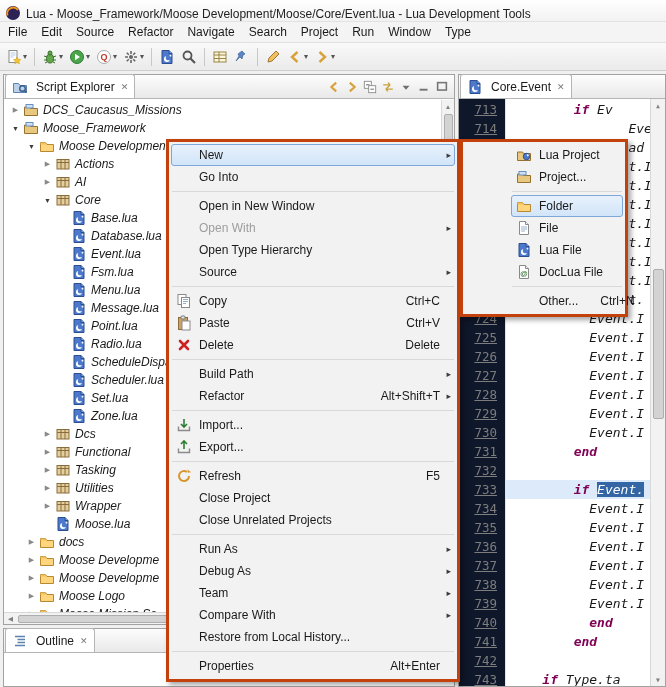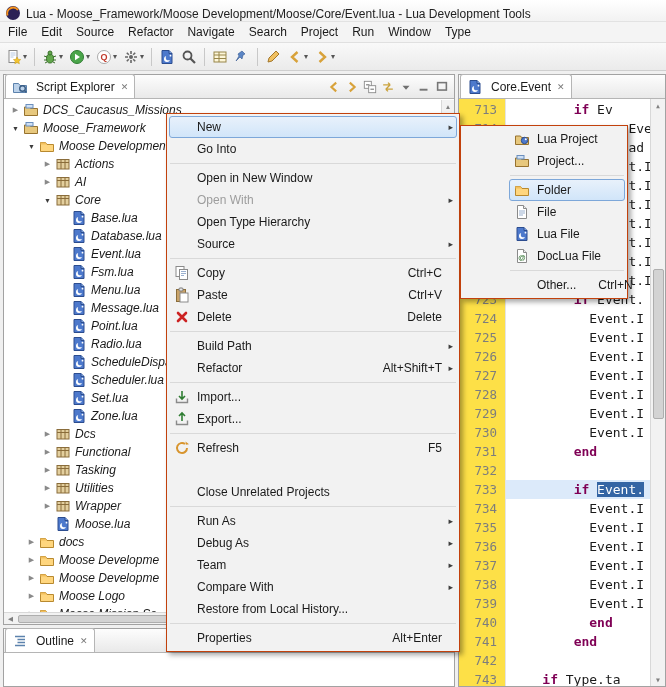--- a/index.html
+++ b/index.html
@@ -36,31 +36,31 @@
   .sarrow{height:13px;display:flex;align-items:center;justify-content:center;font-size:6.5px;color:#808080;}
   .sarrow.bottom{position:absolute;bottom:0;left:0;right:0;}
   .vthumb{position:absolute;left:1.5px;right:1.5px;background:#d3d3d3;border:1px solid #aeaeae;border-radius:2px;}
   .hscroll{position:absolute;left:0;right:13px;bottom:0;height:12px;background:#f2f2f2;border-top:1px solid #d8d8d8;z-index:5;}
   .hscroll .sarrow{position:absolute;top:0;bottom:0;height:auto;width:13px;}
   .hscroll .sarrow.left{left:0;}
   .hscroll .sarrow.right{right:0;}
   .hthumb{position:absolute;left:14px;top:1.5px;bottom:1.5px;width:42%;background:#d3d3d3;border:1px solid #aeaeae;border-radius:2px;}
   .outline-body{flex:1;background:#fff;}
   .editor-body{flex:1;display:flex;min-height:0;font-family:"DejaVu Sans Mono","Liberation Mono",monospace;}
-  .gutter{width:47px;flex:none;text-align:right;padding:1px 8px 0 0;color:#7d7d7d;font-size:12.5px;background:#fde047;border-right:1px solid #e4e4e4;}
+  .gutter{width:47px;flex:none;text-align:right;padding:1px 8px 0 0;color:#7d7d7d;font-size:12.5px;background:#0f172a;border-right:1px solid #e4e4e4;text-decoration:underline;}
   .lnum{height:19px;line-height:19px;}
   .codecol{flex:1;min-width:0;padding:1px 0 0 5px;overflow:hidden;}
-  .cline{height:19px;line-height:19px;font-size:13px;white-space:pre;}
+  .cline{height:19px;line-height:19px;font-size:13px;white-space:pre;font-style:italic;}
   .curline{background:var(--c-current_line,#dceafa);margin-left:-5px;padding-left:5px;}
   .tk-k{color:var(--c-keyword,#7f0055);font-weight:bold;}
   .tk-s{background:var(--c-selection_bg,#3465a4);color:var(--c-selection_fg,#fff);}
   .ed-vscroll{width:15px;flex:none;background:#f2f2f2;border-left:1px solid #d8d8d8;position:relative;}
-  .menu{position:absolute;background:#f2f2f2;border:1px solid #c2410c;box-shadow:3px 3px 5px rgba(0,0,0,.35);padding:2px;z-index:40;}
+  .menu{position:absolute;background:#f2f2f2;border:3px solid #c2410c;box-shadow:3px 3px 5px rgba(0,0,0,.35);padding:2px;z-index:40;margin-top:26px;}
   .context-menu{left:166px;top:113px;width:294px;}
-  .submenu{left:460px;top:125px;width:168px;z-index:41;padding-left:48px;}
+  .submenu{left:460px;top:113px;width:168px;z-index:41;padding-left:48px;}
   .mitem{display:flex;align-items:center;height:22px;padding:0 3px 0 2px;border:1px solid transparent;border-radius:3px;}
   .mitem.hl{background:linear-gradient(var(--c-menu_highlight_top,#e8f1fb),var(--c-menu_highlight_bottom,#d1e5f9));border-color:var(--c-menu_highlight_border,#7da7d9);}
   .mitem.dis{color:#9d9d9d;}
   .micon{width:20px;height:16px;flex:none;display:flex;align-items:center;justify-content:center;margin-right:5px;}
   .mlabel{flex:1;white-space:nowrap;}
   .mshort{margin-left:22px;white-space:nowrap;}
   .marrow{width:11px;flex:none;text-align:right;font-size:9px;color:#3c3c3c;}
   .msep{height:1px;background:#d9d9d9;margin:3px 1px;}
 </style>
 </head>
@@ -815,20 +815,21 @@
           <path d="M13 8a5 5 0 1 1-2-4" fill="none" stroke="#d8952e" stroke-width="2"></path>
           <path d="M11.5 1.5l.3 3.3 3.2-.6z" fill="#d8952e"></path>
         </svg>
       </span>
       <span class="mlabel">Refresh</span>
       <span class="mshort">F5</span>
       <span class="marrow"></span>
     </div>
     <div class="mitem">
       <span class="micon"></span>
+      <span class="mlabel">Close Project</span>
       <span class="marrow"></span>
     </div>
     <div class="mitem">
       <span class="micon"></span>
       <span class="mlabel">Close Unrelated Projects</span>
       <span class="marrow"></span>
     </div>
     <div class="msep"></div>
     <div class="mitem">
       <span class="micon"></span>

